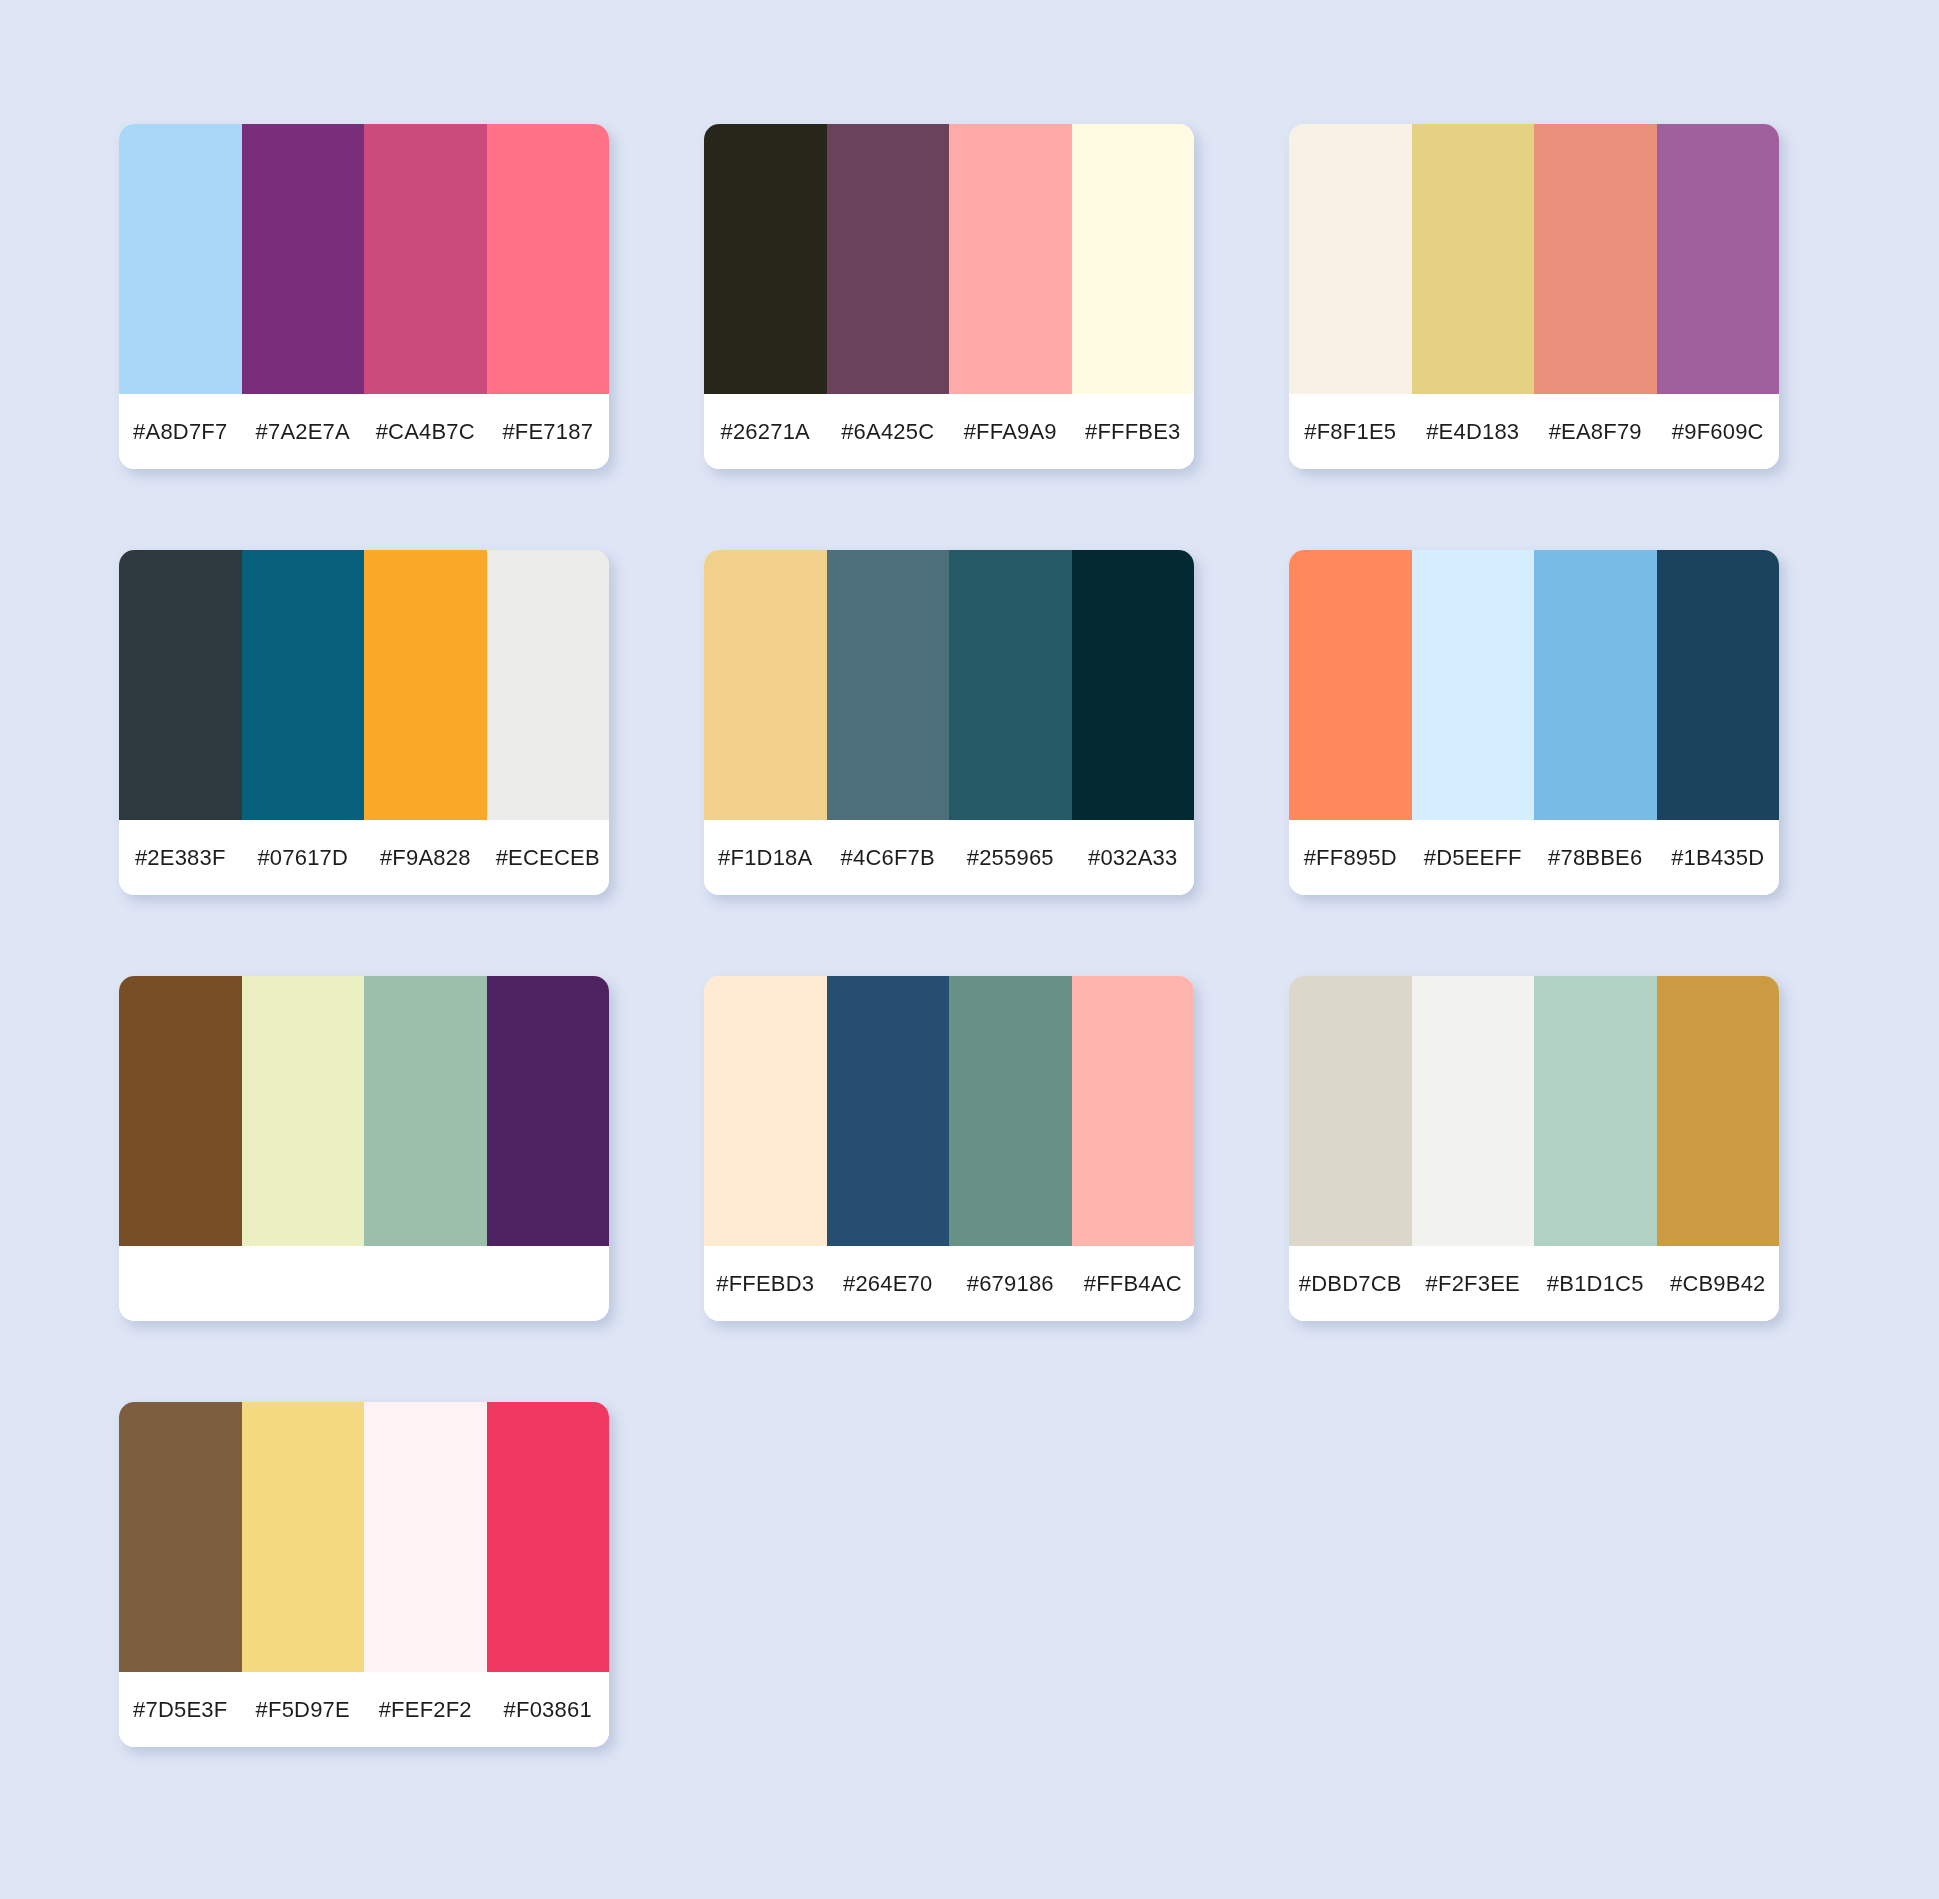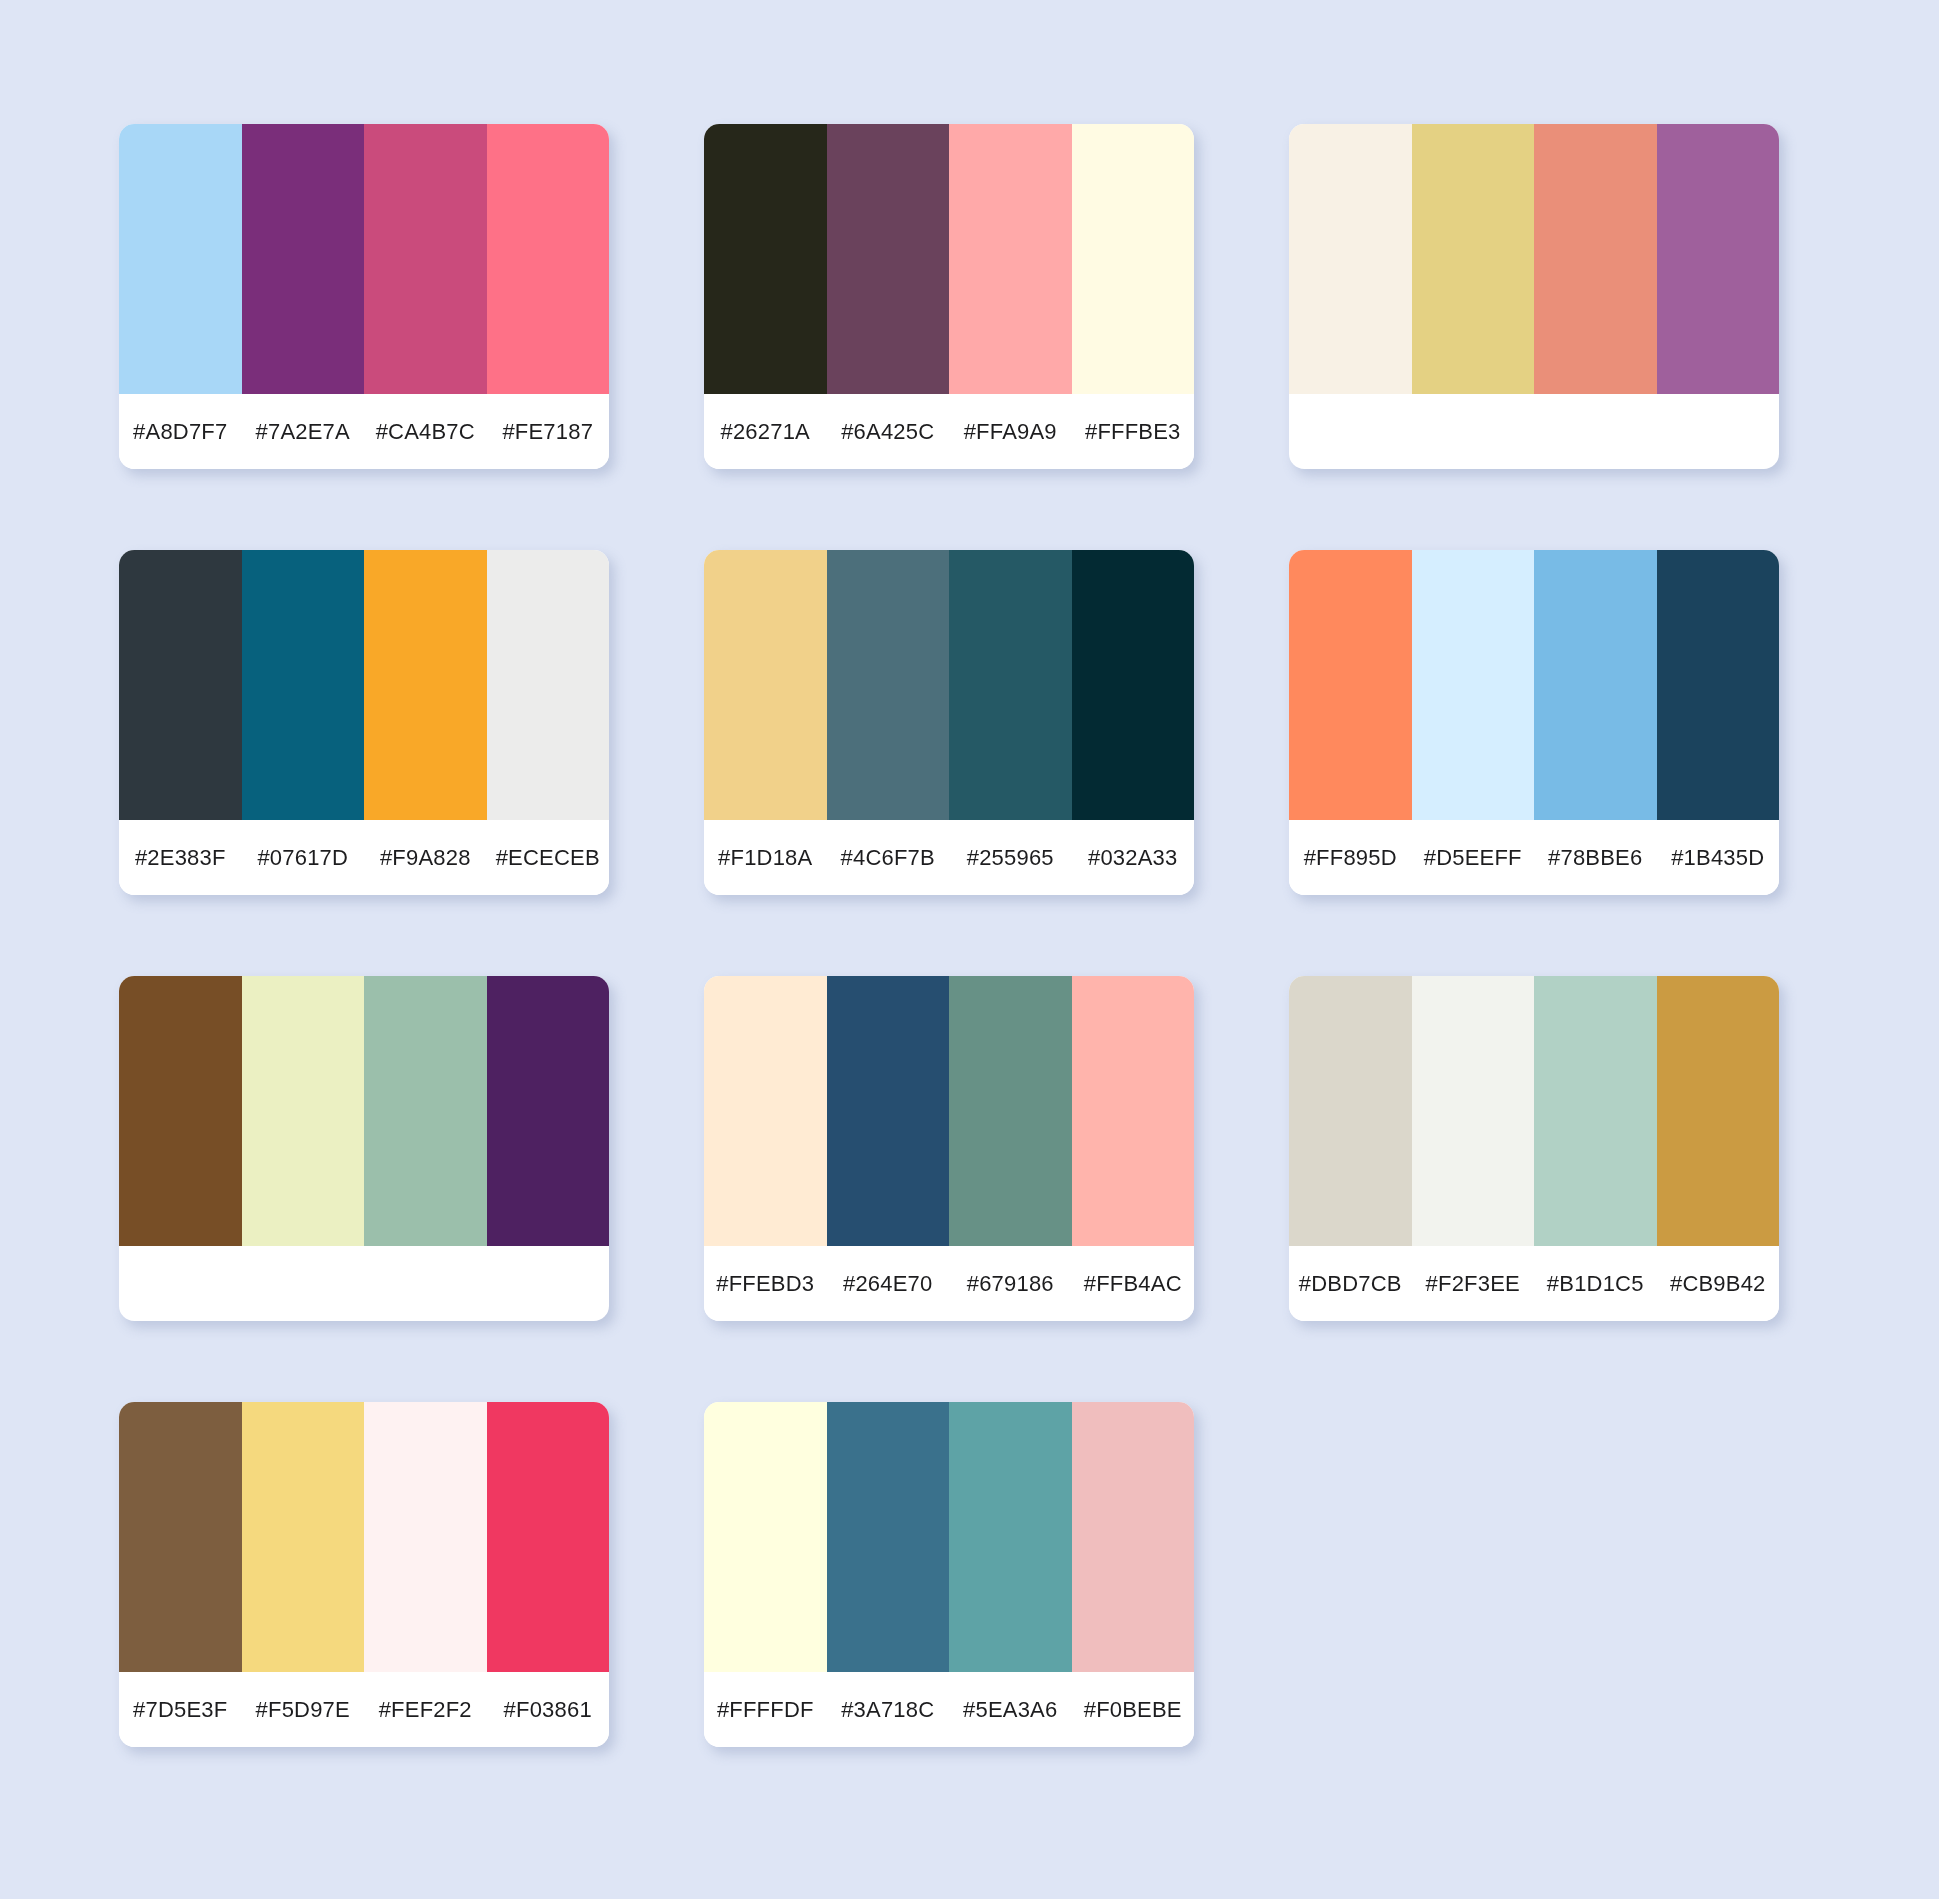--- a/index.html
+++ b/index.html
@@ -100,20 +100,26 @@
         <div class="hex-label">#FFFBE3</div>
       </div>
     </div>
     <div class="palette-card">
       <div class="swatch-strip">
         <div class="swatch" style="background: rgb(248, 241, 229);"></div>
         <div class="swatch" style="background: rgb(228, 209, 131);"></div>
         <div class="swatch" style="background: rgb(234, 143, 121);"></div>
         <div class="swatch" style="background: rgb(159, 96, 156);"></div>
       </div>
+      <div class="label-strip">
+        <div class="hex-label">#F8F1E5</div>
+        <div class="hex-label">#E4D183</div>
+        <div class="hex-label">#EA8F79</div>
+        <div class="hex-label">#9F609C</div>
+      </div>
     </div>
     <div class="palette-card">
       <div class="swatch-strip">
         <div class="swatch" style="background: rgb(46, 56, 63);"></div>
         <div class="swatch" style="background: rgb(7, 97, 125);"></div>
         <div class="swatch" style="background: rgb(249, 168, 40);"></div>
         <div class="swatch" style="background: rgb(236, 236, 235);"></div>
       </div>
       <div class="label-strip">
         <div class="hex-label">#2E383F</div>
@@ -193,28 +199,14 @@
         <div class="swatch" style="background: rgb(254, 242, 242);"></div>
         <div class="swatch" style="background: rgb(240, 56, 97);"></div>
       </div>
       <div class="label-strip">
         <div class="hex-label">#7D5E3F</div>
         <div class="hex-label">#F5D97E</div>
         <div class="hex-label">#FEF2F2</div>
         <div class="hex-label">#F03861</div>
       </div>
     </div>
-    <div class="palette-card">
-      <div class="swatch-strip">
-        <div class="swatch" style="background: rgb(255, 255, 223);"></div>
-        <div class="swatch" style="background: rgb(58, 113, 140);"></div>
-        <div class="swatch" style="background: rgb(94, 163, 166);"></div>
-        <div class="swatch" style="background: rgb(240, 190, 190);"></div>
-      </div>
-      <div class="label-strip">
-        <div class="hex-label">#FFFFDF</div>
-        <div class="hex-label">#3A718C</div>
-        <div class="hex-label">#5EA3A6</div>
-        <div class="hex-label">#F0BEBE</div>
-      </div>
-    </div>
   </div>
 
 
 </body></html>

